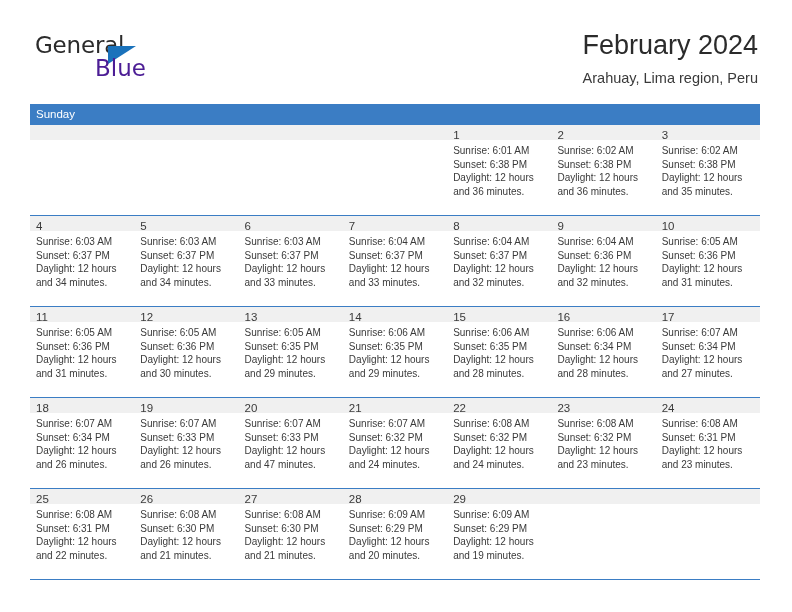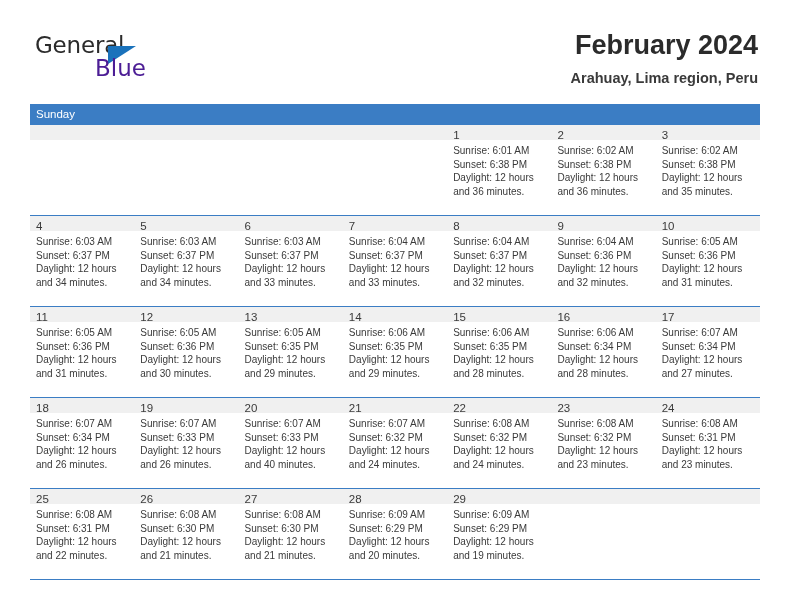--- a/index.html
+++ b/index.html
@@ -68,28 +68,28 @@
   .title-block {
     position: absolute;
     right: 0;
     top: 0;
     text-align: right;
   }
   .cal-title {
     font-size: 27px;
     line-height: 34px;
     color: #2b2b2b;
-    font-weight: 700;
+    font-weight: 400;
     white-space: nowrap;
   }
   .cal-subtitle {
     font-size: 14.5px;
     line-height: 20px;
     color: #3a3a3a;
-    font-weight: 700;
+    font-weight: 400;
     margin-top: 6px;
     white-space: nowrap;
   }
 
   
   .calendar {
     position: absolute;
     left: 30px;
     top: 104px;
     width: 730px;
@@ -395,21 +395,21 @@
               <div>Daylight: 12 hours</div>
               <div>and 26 minutes.</div>
             </div>
           </div>
           <div class="day">
             <div class="day-number-band"><span class="day-number">20</span></div>
             <div class="day-info">
               <div>Sunrise: 6:07 AM</div>
               <div>Sunset: 6:33 PM</div>
               <div>Daylight: 12 hours</div>
-              <div>and 40 minutes.</div>
+              <div>and 47 minutes.</div>
             </div>
           </div>
           <div class="day">
             <div class="day-number-band"><span class="day-number">21</span></div>
             <div class="day-info">
               <div>Sunrise: 6:07 AM</div>
               <div>Sunset: 6:32 PM</div>
               <div>Daylight: 12 hours</div>
               <div>and 24 minutes.</div>
             </div>

